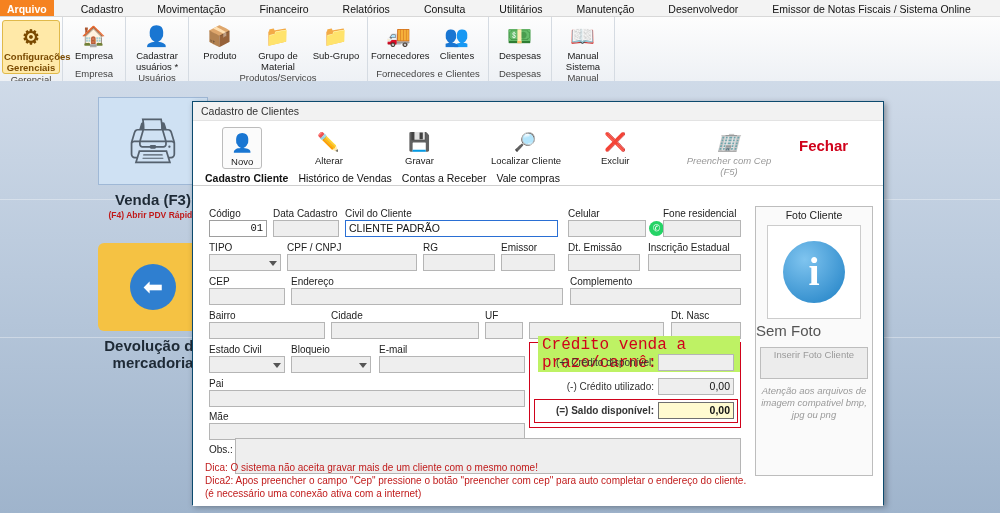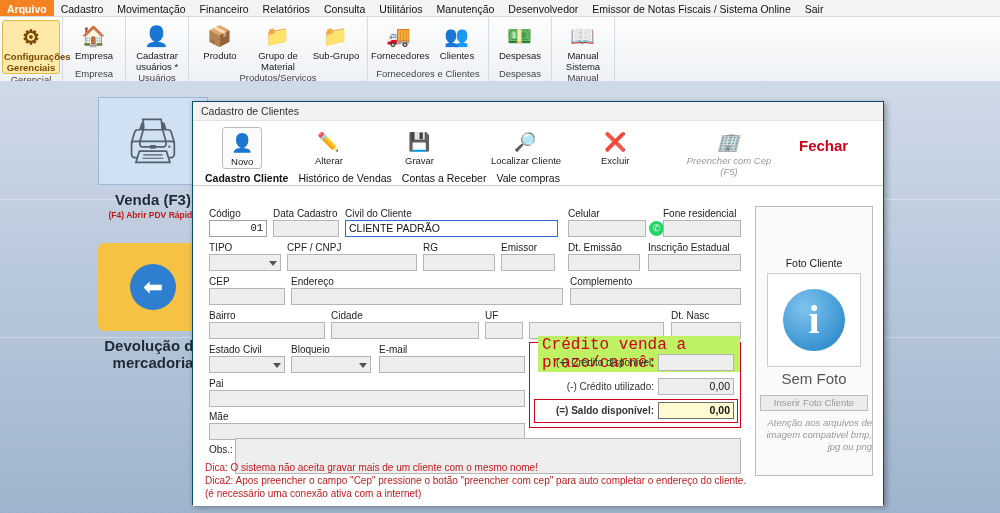--- a/index.html
+++ b/index.html
@@ -18,20 +18,21 @@
   }
 
   
   .menubar {
     height: 16px;
     background: #f3f3f3;
     border-bottom: 1px solid #d8d8d8;
     display: flex;
     align-items: stretch;
     font-size: 10.5px;
+    gap: 20px;
   }
   .menubar .mi {
     padding: 2px 7px 0 7px;
     line-height: 14px;
     white-space: nowrap;
     color: #111;
   }
   .menubar .mi.active {
     background: #f58220;
     color: #fff;
@@ -277,21 +278,20 @@
     position: absolute;
     border: 1px solid #bdbdbd;
     background: #fafafa;
     box-sizing: border-box;
   }
   .foto-title {
     text-align: center;
     font-size: 10.5px;
     color: #222;
     padding-top: 2px;
-    margin-top: 48px;
   }
   .foto-box {
     margin: 4px auto 0 auto;
     width: 92px;
     height: 92px;
     background: #fff;
     border: 1px solid #ccc;
     display: flex;
     align-items: center;
     justify-content: center;
@@ -300,40 +300,39 @@
     width: 62px; height: 62px; border-radius: 50%;
     background: radial-gradient(circle at 35% 30%, #7fc4ef, #1d7fc4);
     color: #fff;
     font-family: "Liberation Serif", serif;
     font-size: 40px;
     font-weight: bold;
     text-align: center;
     line-height: 62px;
   }
   .semfoto {
-    text-align: center;
     font-size: 15px;
     color: #555;
     margin-top: 3px;
   }
   .foto-btn {
     display: block;
     margin: 8px auto 0 auto;
     width: 108px;
-    height: 16px;
+    height: 32px;
     line-height: 14px;
     text-align: center;
     font-size: 9.5px;
     color: #9a9a9a;
     background: #ececec;
     border: 1px solid #bdbdbd;
     box-sizing: border-box;
   }
   .foto-note {
-    text-align: right;
+    text-align: center;
     font-size: 9.5px;
     font-style: italic;
     color: #9a9a9a;
     margin-top: 6px;
     line-height: 12px;
   }
 
   
   .gbox {
     position: absolute;

